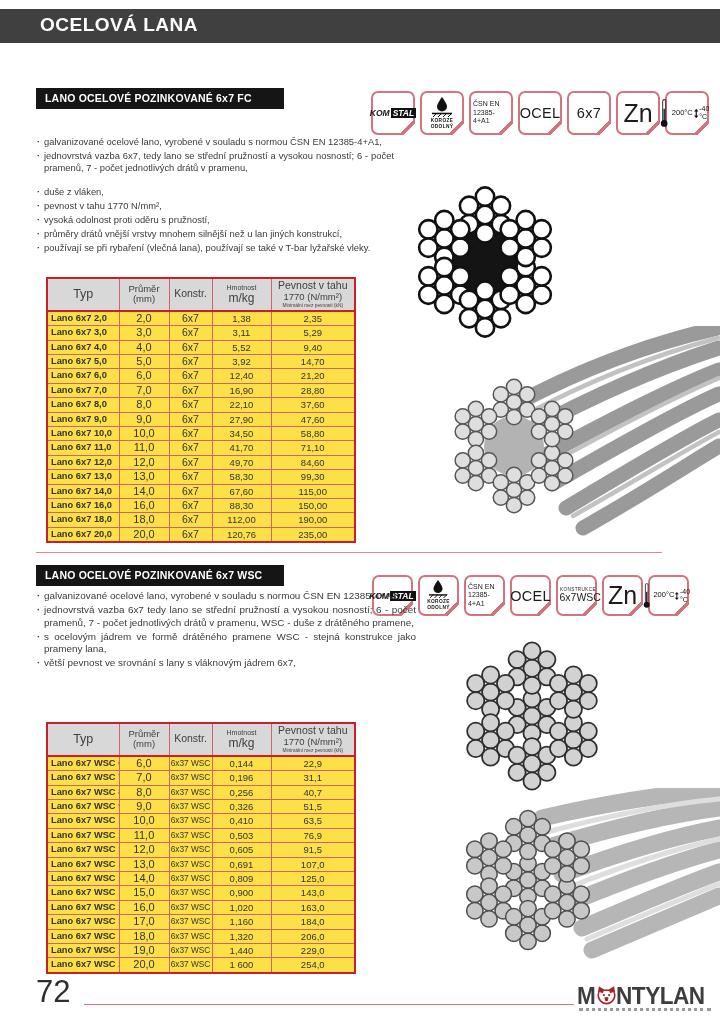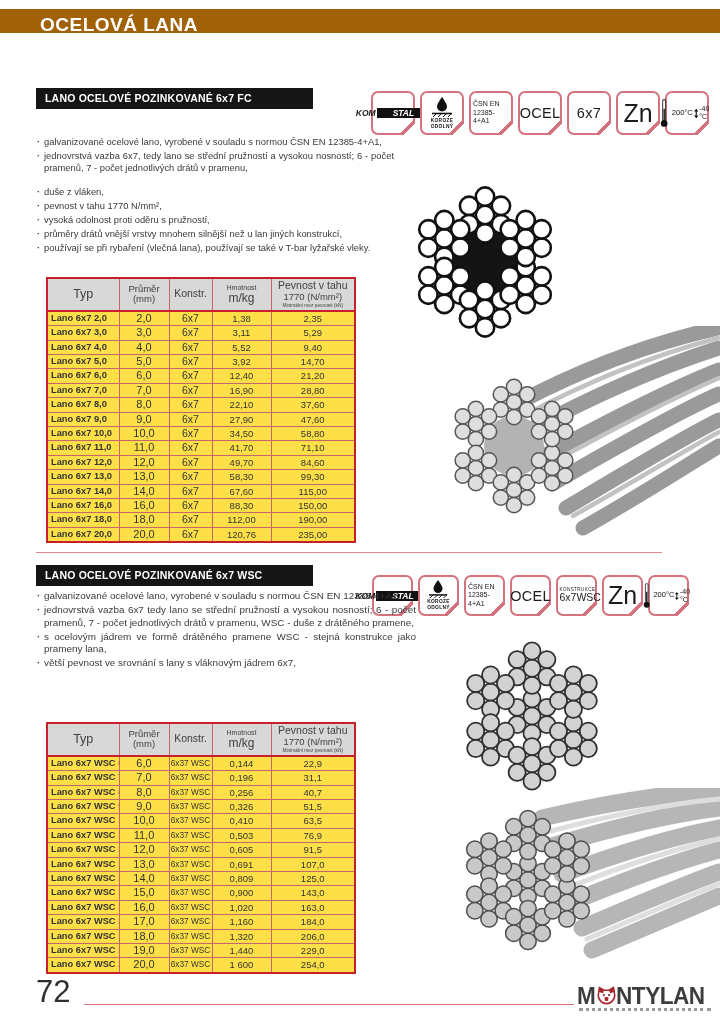--- a/index.html
+++ b/index.html
@@ -1,46 +1,46 @@
 <!DOCTYPE html>
 <html><head>
 <meta charset="utf-8">
 <style>
   html,body{margin:0;padding:0;background:#fff;}
   #page{position:relative;width:720px;height:1018px;background:#fff;overflow:hidden;
         font-family:"Liberation Sans",sans-serif;color:#3a3a3a;}
   .abs{position:absolute;}
 
   
-  .topbar{position:absolute;left:0;right:0;top:9px;height:24px;background:#a16207;}
+  .topbar{position:absolute;left:0;right:0;top:9px;height:34px;background:#404040;}
   .topbar span{display:block;margin-left:40px;line-height:32px;color:#fff;
                font-size:19px;font-weight:600;letter-spacing:.5px;}
 
   
-  .secbar{position:absolute;left:36px;width:277px;height:21px;background:#151515;}
+  .secbar{position:absolute;left:36px;width:248px;height:21px;background:#151515;}
   .secbar span{display:block;margin-left:9px;line-height:21px;color:#fff;
                font-size:10.5px;font-weight:700;letter-spacing:.2px;}
 
   
   .badges{position:absolute;display:flex;gap:5px;}
   .badge{width:44px;height:44px;box-sizing:border-box;border:2px solid #d4737d;
          border-radius:7px;background:#fff;position:relative;
          display:flex;align-items:center;justify-content:center;flex-direction:column;}
   .badges.small .badge{width:41px;height:41px;}
   .badge::after{content:'';position:absolute;right:-2px;bottom:-2px;width:14px;height:14px;
          background:linear-gradient(135deg,rgba(255,255,255,0) 0 42%,#d4737d 42% 58%,#fff 58% 100%);}
   .komstal{font-style:italic;font-weight:700;font-size:8.5px;color:#161616;white-space:nowrap;}
-  .komstal .stal{background:#111;color:#fff;padding:0 16px;margin-left:1px;}
+  .komstal .stal{background:#111;color:#fff;padding:0 2px;margin-left:1px;}
   .koroze{display:flex;flex-direction:column;align-items:center;line-height:1;}
   .kor-t{font-size:4.8px;font-weight:700;letter-spacing:.3px;color:#111;margin-top:1px;}
   .csn-box{width:100%;padding-left:4px;text-align:left;font-size:7px;line-height:1.2;color:#222;}
   .csn-box span{display:block;}
   .ocel{font-size:14.5px;color:#1c1c1c;letter-spacing:.3px;}
   .zn{font-size:25px;color:#1c1c1c;}
-  .konstr2{width:100%;padding-left:3px;text-align:left;line-height:1.05;color:#1c1c1c;}
+  .konstr2{width:100%;padding-left:3px;text-align:center;line-height:1.05;color:#1c1c1c;}
   .konstr2 .k-label{display:block;font-size:4.6px;letter-spacing:.4px;}
   .konstr2 .k-val{display:block;font-size:10.5px;}
   .temp-inner{display:flex;align-items:center;gap:3px;}
   .temp-col{display:flex;flex-direction:row;align-items:center;line-height:1.1;}
   .t-hi{font-size:7.5px;color:#111;}
   .t-lo{font-size:7px;color:#111;}
 
   
   ul.bullets{list-style:none;margin:0;padding:0;position:absolute;text-align:justify;}
   ul.bullets li{position:relative;padding-left:8px;margin:0 0 2px 0;}

